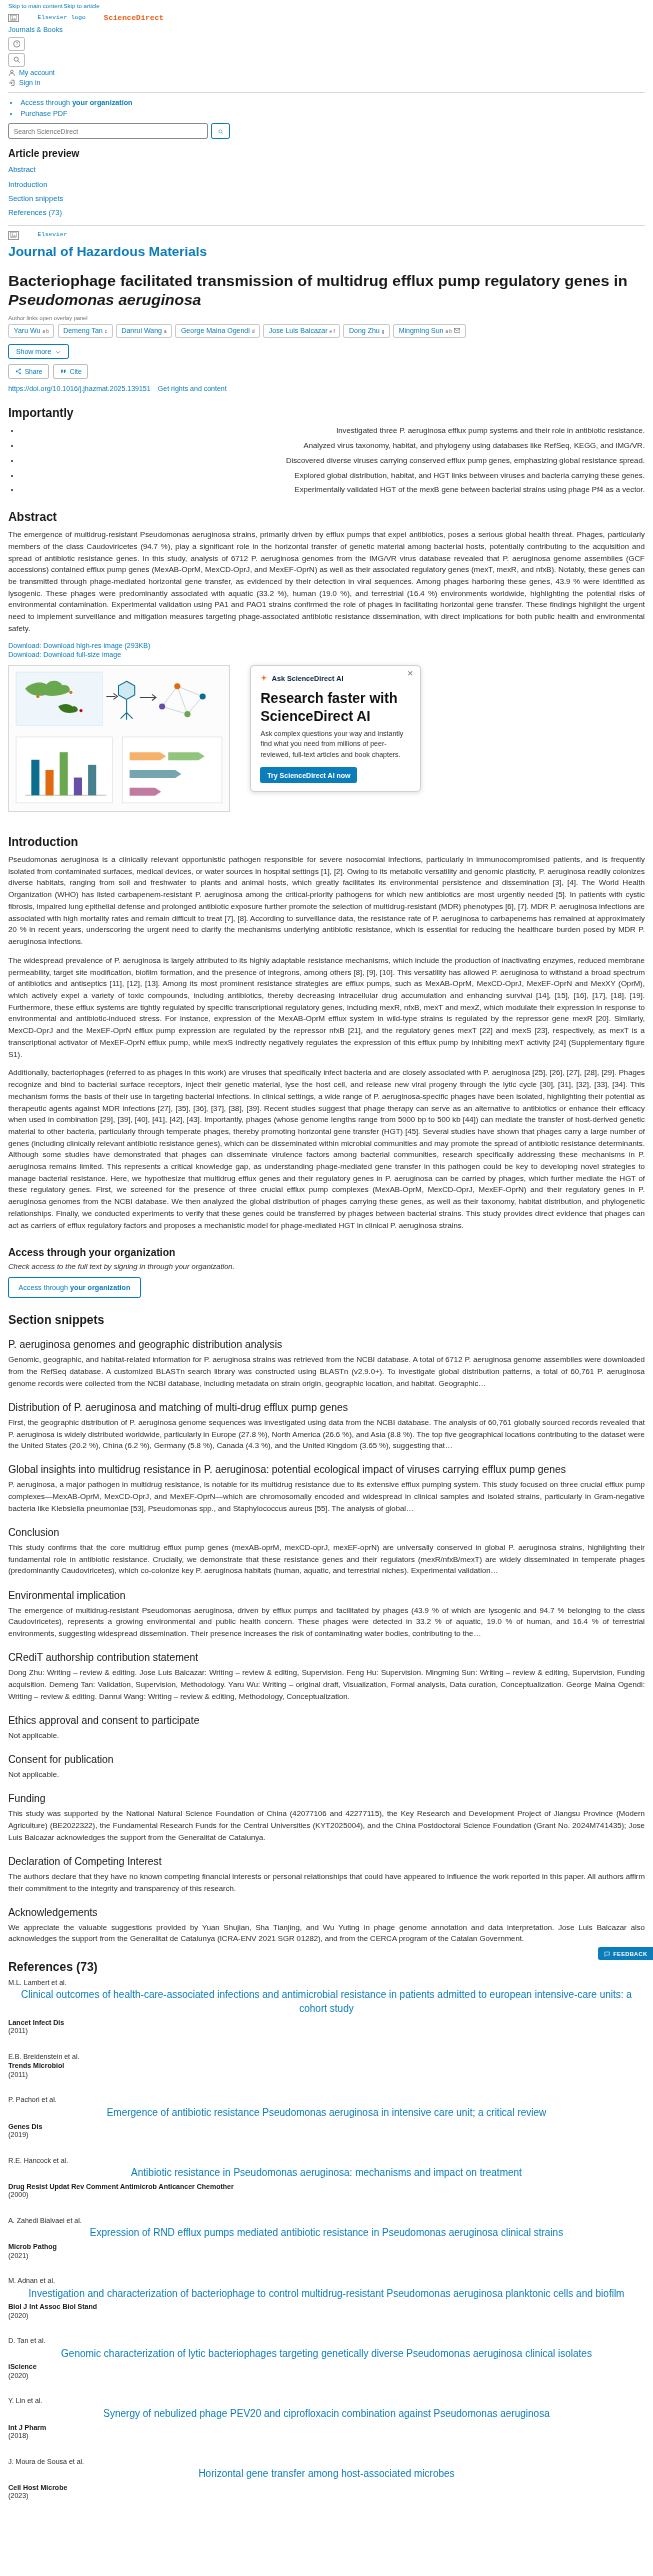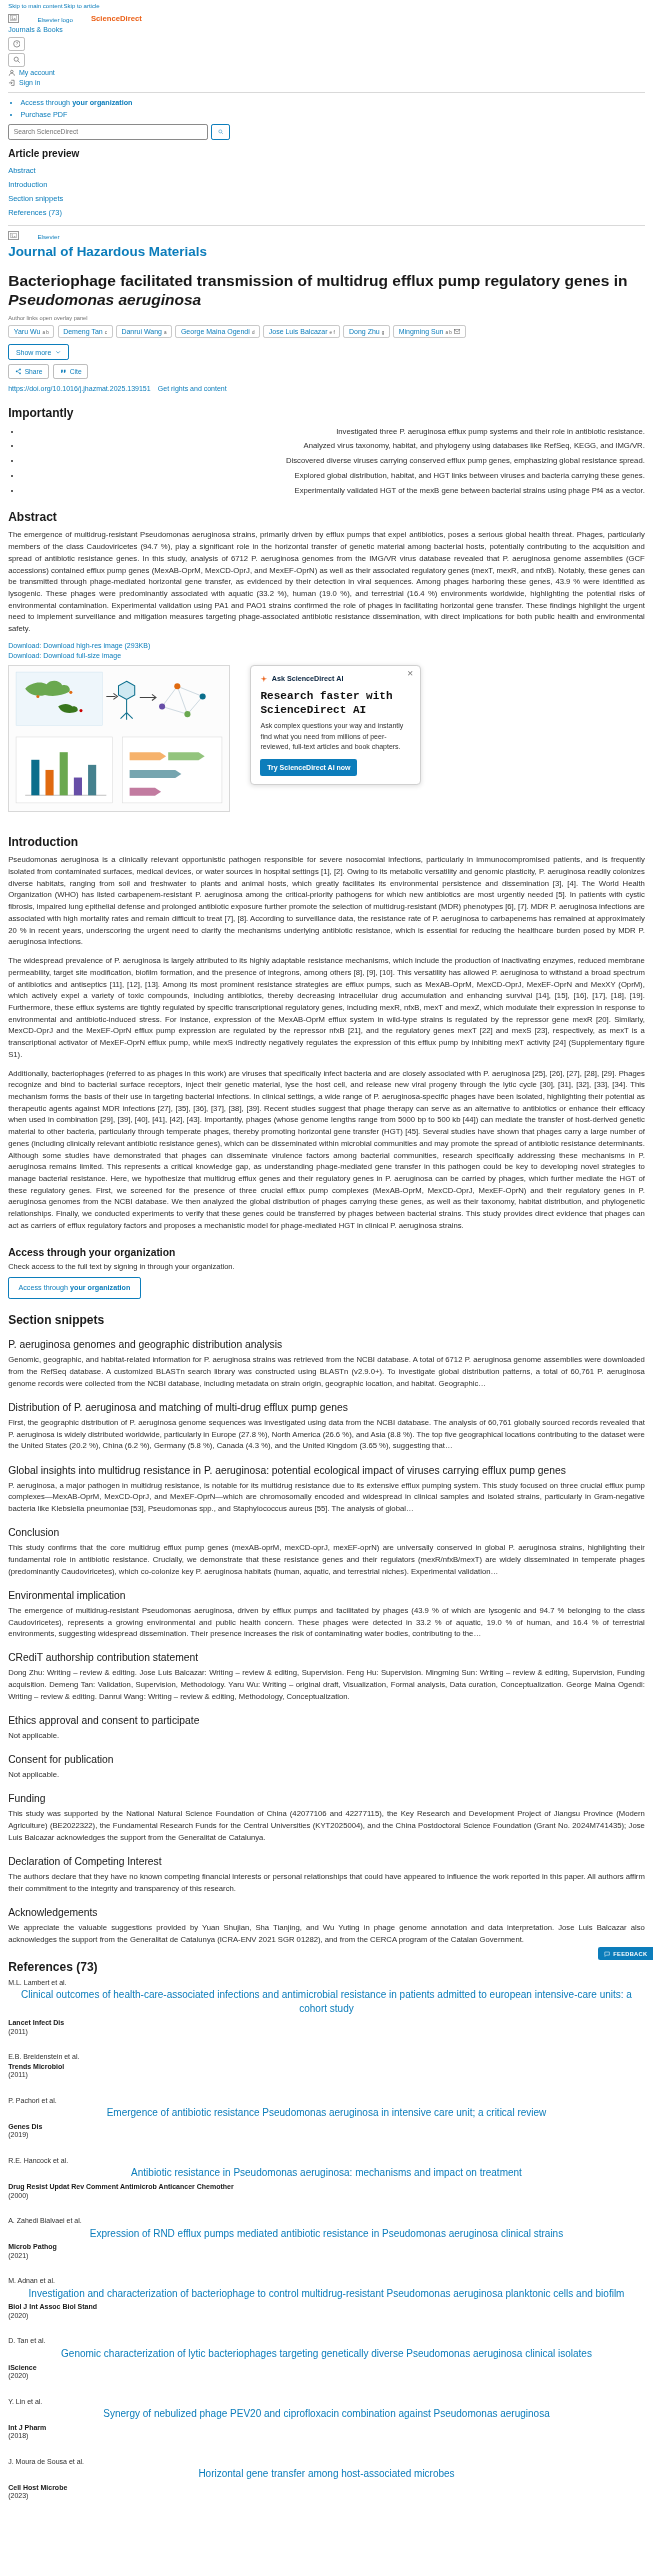--- a/index.html
+++ b/index.html
@@ -8,21 +8,21 @@
     width: 653px; height: 3091px; overflow: hidden; position: relative;
     font-family: "Liberation Sans", sans-serif;
     color: #2e2e2e; background: #ffffff;
   }
   a { color: #0c7dbb; text-decoration: none; cursor: pointer; }
   .page { padding: 3.1px 8.2px 20.6px; }
 
   
   .skip-links { font-size: 6px; }
   .skip-links a { margin-right: 1px; }
-  .logo-row { display: flex; align-items: flex-end; gap: 18px; margin: 4.6px 0 2.1px; }
+  .logo-row { display: flex; align-items: flex-start; gap: 18px; margin: 4.6px 0 2.1px; font-family: Liberation Mono, monospace; }
   .broken-img { width: 11.3px; height: 8.8px; border: 0.5px solid #9a9a9a; display: inline-flex;
     align-items: center; justify-content: center; color: #9a9a9a; background: #fdfdfd; }
   .alt-label { font-size: 6.2px; }
   .sd-brand { font-size: 7.7px; font-weight: 700; color: #eb6017; }
   .jb-link { font-size: 7px; display: inline-block; margin: 1.5px 0; }
   .icon-col { margin: 2.1px 0; }
   .icon-box { width: 16.5px; height: 14px; border: 0.5px solid #bdbdbd; border-radius: 2.1px;
     background: #fff; color: #5a5a5a; display: flex; align-items: center; justify-content: center;
     margin: 2.1px 0; padding: 0; }
   .account-row { display: flex; align-items: center; gap: 3.1px; font-size: 7px; margin: 2.1px 0; color: #5a5a5a; }
@@ -71,30 +71,30 @@
   .hl-list li { font-size: 7.7px; line-height: 1.45; margin: 3.6px 0; }
   p.body-text { font-size: 7.7px; line-height: 1.52; text-align: justify; margin: 0 0 7.2px; }
 
   .dl-link { display: block; font-size: 7px; margin: 2.6px 0; }
   .ga-wrap { position: relative; min-height: 156px; margin: 6.2px 0 3.1px; }
   .ga-fig { width: 222px; height: 147px; border: 0.5px solid #d8d8d8; background: #fcfcfc; }
 
   .ai-card { position: absolute; left: 242px; top: 0; width: 171px; background: #fff;
     border: 0.5px solid #d0d0d0; border-radius: 4.1px; box-shadow: 0 1px 5.2px rgba(0,0,0,.14); padding: 8.2px 9.3px; }
   .ai-brand { display: flex; align-items: center; gap: 3.6px; font-size: 7.2px; font-weight: 700; color: #0a2540; }
-  .ai-heading { font-size: 11px; font-weight: 700; color: #111; margin: 6.2px 0 3.6px; line-height: 1.3; font-family: Liberation Mono, monospace; }
+  .ai-heading { font-size: 14px; font-weight: 700; color: #111; margin: 6.2px 0 3.6px; line-height: 1.3; }
   .ai-body { font-size: 7px; line-height: 1.5; color: #333; }
   .ai-cta { margin-top: 6.7px; background: #0c7dbb; color: #fff; border: none; border-radius: 2.1px;
     padding: 4.6px 6.7px; font-size: 7px; font-weight: 700; }
   .ai-close { position: absolute; top: 3.6px; right: 5.7px; color: #777; background: none; border: none;
     font-size: 7.7px; line-height: 1; padding: 1px; }
 
   .access-box { margin: 15.5px 0 3.1px; }
   .access-box h3 { font-size: 10.3px; font-weight: 700; color: #1a1a1a; margin: 0 0 4.1px; }
-  .access-box p { font-size: 7.5px; margin: 0 0 6.2px; }
+  .access-box p { font-size: 7.5px; margin: 0 0 6.2px; font-style: italic; }
   .access-btn { border: 0.5px solid #0c7dbb; color: #0c7dbb; background: #fff; border-radius: 2.1px;
     padding: 5.2px 9.3px; font-size: 7.2px; }
 
   h3.snip { font-size: 10.3px; font-weight: 400; color: #1a1a1a; margin: 12.4px 0 4.1px; }
 
   .ref { margin: 0 0 18.5px; }
   .ref-authors { font-size: 7px; margin-bottom: 2.6px; }
   .ref-title { display: block; font-size: 10px; line-height: 1.4; margin-bottom: 2.6px; text-align: center; }
   .ref-journal { font-size: 7px; font-weight: 700; color: #1a1a1a; }
   .ref-year { font-size: 7px; margin-top: 1.5px; }

